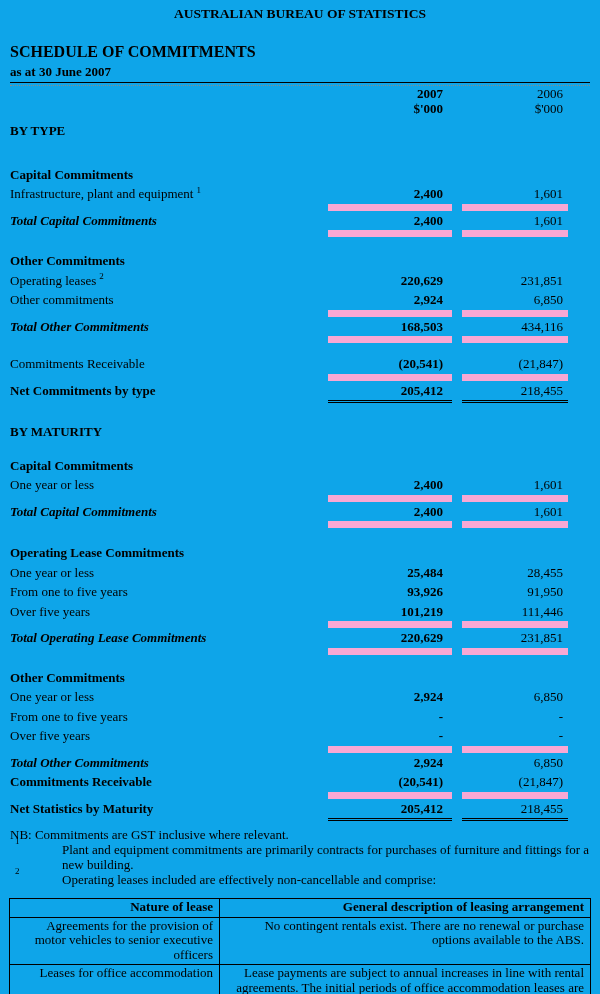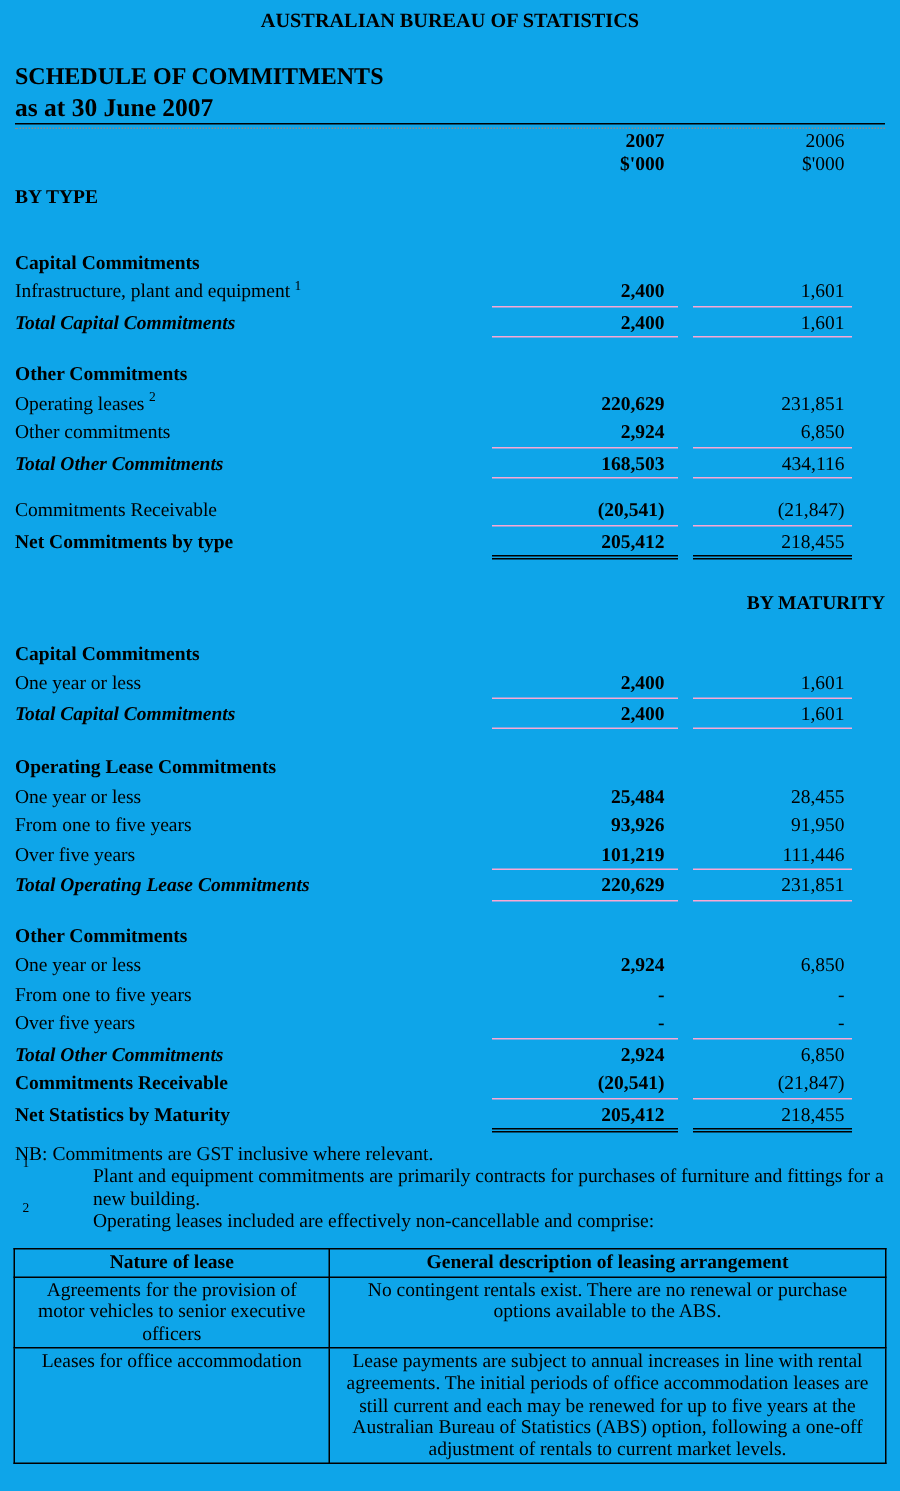--- a/index.html
+++ b/index.html
@@ -5,50 +5,50 @@
   html,body{margin:0;padding:0;background:#fff;}
   .page{
     position:relative; width:600px; height:994px; margin:0 auto;
     background:#0ea5e9; color:#000; overflow:hidden;
     font-family:"Liberation Serif","DejaVu Serif",serif;
     font-size:13px; box-sizing:border-box; padding:4px 10px 0 10px;
   }
   .center{text-align:center;}
   .org-title{font-size:13.5px; font-weight:bold; line-height:16px; margin-top:2px;}
   .doc-title{font-size:16px; font-weight:bold; line-height:18px; margin-top:21px;}
-  .as-at{font-size:17px; font-weight:bold; line-height:14px; margin-top:4px;}
+  .as-at{font-size:13px; font-weight:bold; line-height:14px; margin-top:4px;}
   .rule{height:2px; border-top:1px solid #000; border-bottom:1px dotted #8a8a8a; margin-top:3px;}
 
   
   .row{display:flex; line-height:19.5px; min-height:19.5px;}
   .lbl{flex:1;}
   .v1{width:124px; text-align:right; padding-right:9px; box-sizing:border-box;}
   .v2{width:106px; margin-left:10px; margin-right:22px; text-align:right; padding-right:5px; box-sizing:border-box;}
-  .u{border-bottom:1px solid #f9a8d4;}
+  .u{border-bottom:7px solid #f9a8d4;}
   .uu{border-bottom:3px double #000;}
   .b{font-weight:bold;}
   .bi{font-weight:bold; font-style:italic;}
   .grp{font-weight:bold;}
   sup{font-size:9px; line-height:0; margin-left:3px;}
 
   .colhead{display:flex; margin-bottom:5px;}
   .colhead .cell{line-height:15px; text-align:right; box-sizing:border-box;}
   .colhead .c1{width:124px; padding-right:9px;}
   .colhead .c2{width:106px; margin-left:10px; margin-right:22px; padding-right:5px;}
 
   .mt11{margin-top:11px;} .mt13{margin-top:13px;} .mt14{margin-top:14px;}
-  .mt15{margin-top:15px;} .mt19{margin-top:19px;text-align:right;} .mt24{margin-top:24px;}
+  .mt15{margin-top:15px;} .mt19{margin-top:19px;} .mt24{margin-top:24px;}
 
   .notes{margin-top:6px; line-height:15px;}
   .fn{position:relative; padding-left:52px;}
   .fnm{position:absolute; left:5px; top:-1px; font-size:9px; margin-left:0;}
 
   table.lease{border-collapse:collapse; width:582px; margin-top:11px; margin-left:-1px;}
   table.lease th, table.lease td{
-    border:1px solid #000; vertical-align:top; text-align:center;
+    border:1px solid #000; vertical-align:top; text-align:right;
     font-size:13px; line-height:14.6px; padding:1px 6px 2px 6px;
   }
   table.lease th{font-weight:bold;}
   table.lease .c-nature{width:197px;}
 </style>
 </head>
 <body>
 
 <div class="page">
 

